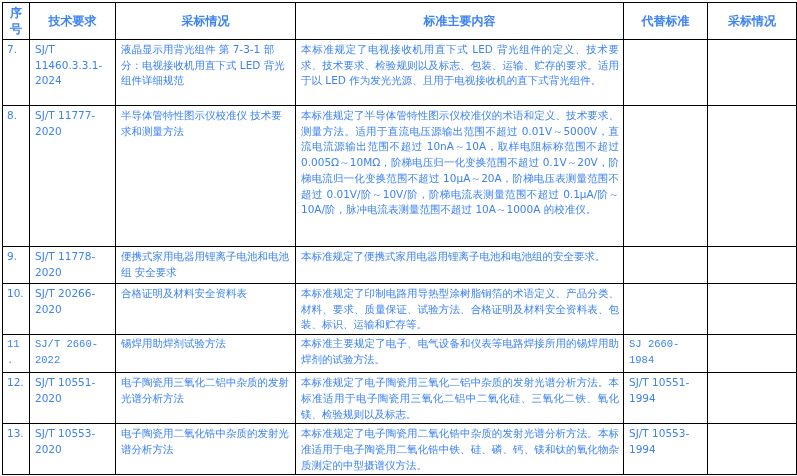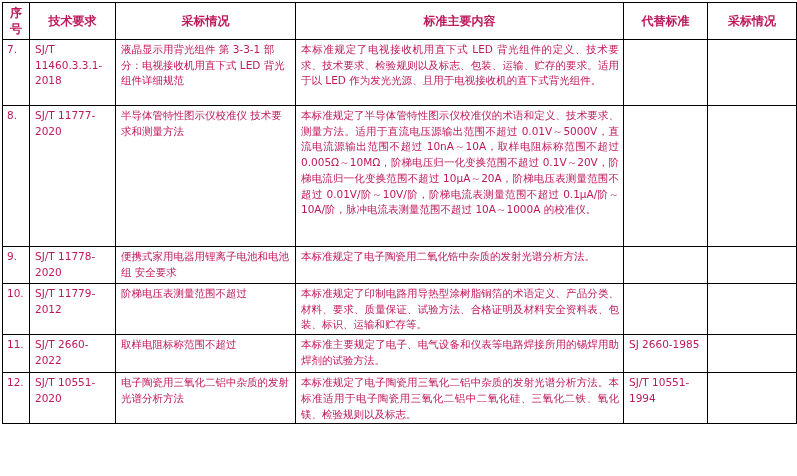--- a/index.html
+++ b/index.html
@@ -6,21 +6,21 @@
     margin: 0;
     padding: 0;
     background: #ffffff;
   }
   .page {
     position: relative;
     width: 797px;
     height: 476px;
     background: #ffffff;
     font-family: "DejaVu Sans", sans-serif;
-    color: #be185d;
+    color: #3b82f6;
     overflow: hidden;
     box-sizing: border-box;
     padding: 2px 1px 1px 2px;
   }
   table.std-table {
     border-collapse: collapse;
     table-layout: fixed;
     width: 794px;
   }
   .std-table th, .std-table td {
@@ -54,21 +54,21 @@
 
   td.col-content { text-align: justify; }
   td.col-seq     { padding-left: 4px; }
 
   
   thead tr                 { height: 37px; }
   tbody tr:nth-child(1)    { height: 66px; }
   tbody tr:nth-child(2)    { height: 141px; }
   tbody tr:nth-child(3)    { height: 37px; }
   tbody tr:nth-child(4)    { height: 48px; margin-top: 12px; }
-  tbody tr:nth-child(5)    { height: 38px; }
+  tbody tr:nth-child(5)    { height: 38px; font-family: Liberation Mono, monospace; }
   tbody tr:nth-child(6)    { height: 51px; padding-left: 8px; }
   tbody tr:nth-child(7)    { height: 51px; }
 </style>
 </head>
 <body>
 
 <div class="page">
   <table class="std-table">
     <colgroup>
       <col class="c-seq">
@@ -84,61 +84,69 @@
           <th class="col-code">技术要求</th>
           <th class="col-name">采标情况</th>
           <th class="col-content">标准主要内容</th>
           <th class="col-replaces">代替标准</th>
           <th class="col-adoption">采标情况</th>
         </tr>
     </thead>
     <tbody>
         <tr>
           <td class="col-seq">7.</td>
-          <td class="col-code">SJ/T 11460.3.3.1-2018</td>
-          <td class="col-name">液晶显示用背光组件 第 3-3-1 部分：电视接收机用直下式 LED 背光组件详细规范</td>
+          <td class="col-code">SJ/T 11460.3.3.1-2024</td>
+          <td class="col-name">液晶显示用背光组件 第 7-3-1 部分：电视接收机用直下式 LED 背光组件详细规范</td>
           <td class="col-content">本标准规定了电视接收机用直下式 LED 背光组件的定义、技术要求、技术要求、检验规则以及标志、包装、运输、贮存的要求。适用于以 LED 作为发光光源、且用于电视接收机的直下式背光组件。</td>
           <td class="col-replaces"></td>
           <td class="col-adoption"></td>
         </tr>
         <tr>
           <td class="col-seq">8.</td>
           <td class="col-code">SJ/T 11777-2020</td>
           <td class="col-name">半导体管特性图示仪校准仪 技术要求和测量方法</td>
           <td class="col-content">本标准规定了半导体管特性图示仪校准仪的术语和定义、技术要求、测量方法。适用于直流电压源输出范围不超过 0.01V～5000V，直流电流源输出范围不超过 10nA～10A，取样电阻标称范围不超过 0.005Ω～10MΩ，阶梯电压归一化变换范围不超过 0.1V～20V，阶梯电流归一化变换范围不超过 10μA～20A，阶梯电压表测量范围不超过 0.01V/阶～10V/阶，阶梯电流表测量范围不超过 0.1μA/阶～10A/阶，脉冲电流表测量范围不超过 10A～1000A 的校准仪。</td>
           <td class="col-replaces"></td>
           <td class="col-adoption"></td>
         </tr>
         <tr>
           <td class="col-seq">9.</td>
           <td class="col-code">SJ/T 11778-2020</td>
           <td class="col-name">便携式家用电器用锂离子电池和电池组 安全要求</td>
-          <td class="col-content">本标准规定了电子陶瓷用二氧化锆中杂质的发射光谱分析方法。</td>
+          <td class="col-content">本标准规定了便携式家用电器用锂离子电池和电池组的安全要求。</td>
           <td class="col-replaces"></td>
           <td class="col-adoption"></td>
         </tr>
         <tr>
           <td class="col-seq">10.</td>
-          <td class="col-code">SJ/T 11779-2012</td>
-          <td class="col-name">阶梯电压表测量范围不超过</td>
+          <td class="col-code">SJ/T 20266-2020</td>
+          <td class="col-name">合格证明及材料安全资料表</td>
           <td class="col-content">本标准规定了印制电路用导热型涂树脂铜箔的术语定义、产品分类、材料、要求、质量保证、试验方法、合格证明及材料安全资料表、包装、标识、运输和贮存等。</td>
           <td class="col-replaces"></td>
           <td class="col-adoption"></td>
         </tr>
         <tr>
           <td class="col-seq">11.</td>
           <td class="col-code">SJ/T 2660-2022</td>
-          <td class="col-name">取样电阻标称范围不超过</td>
+          <td class="col-name">锡焊用助焊剂试验方法</td>
           <td class="col-content">本标准主要规定了电子、电气设备和仪表等电路焊接所用的锡焊用助焊剂的试验方法。</td>
-          <td class="col-replaces">SJ 2660-1985</td>
+          <td class="col-replaces">SJ 2660-1984</td>
           <td class="col-adoption"></td>
         </tr>
         <tr>
           <td class="col-seq">12.</td>
           <td class="col-code">SJ/T 10551-2020</td>
           <td class="col-name">电子陶瓷用三氧化二铝中杂质的发射光谱分析方法</td>
           <td class="col-content">本标准规定了电子陶瓷用三氧化二铝中杂质的发射光谱分析方法。本标准适用于电子陶瓷用三氧化二铝中二氧化硅、三氧化二铁、氧化镁、检验规则以及标志。</td>
           <td class="col-replaces">SJ/T 10551-1994</td>
           <td class="col-adoption"></td>
         </tr>
+        <tr>
+          <td class="col-seq">13.</td>
+          <td class="col-code">SJ/T 10553-2020</td>
+          <td class="col-name">电子陶瓷用二氧化锆中杂质的发射光谱分析方法</td>
+          <td class="col-content">本标准规定了电子陶瓷用二氧化锆中杂质的发射光谱分析方法。本标准适用于电子陶瓷用二氧化锆中铁、硅、磷、钙、镁和钛的氧化物杂质测定的中型摄谱仪方法。</td>
+          <td class="col-replaces">SJ/T 10553-1994</td>
+          <td class="col-adoption"></td>
+        </tr>
       </tbody>
   </table>
 </div>
 
 </body></html>

